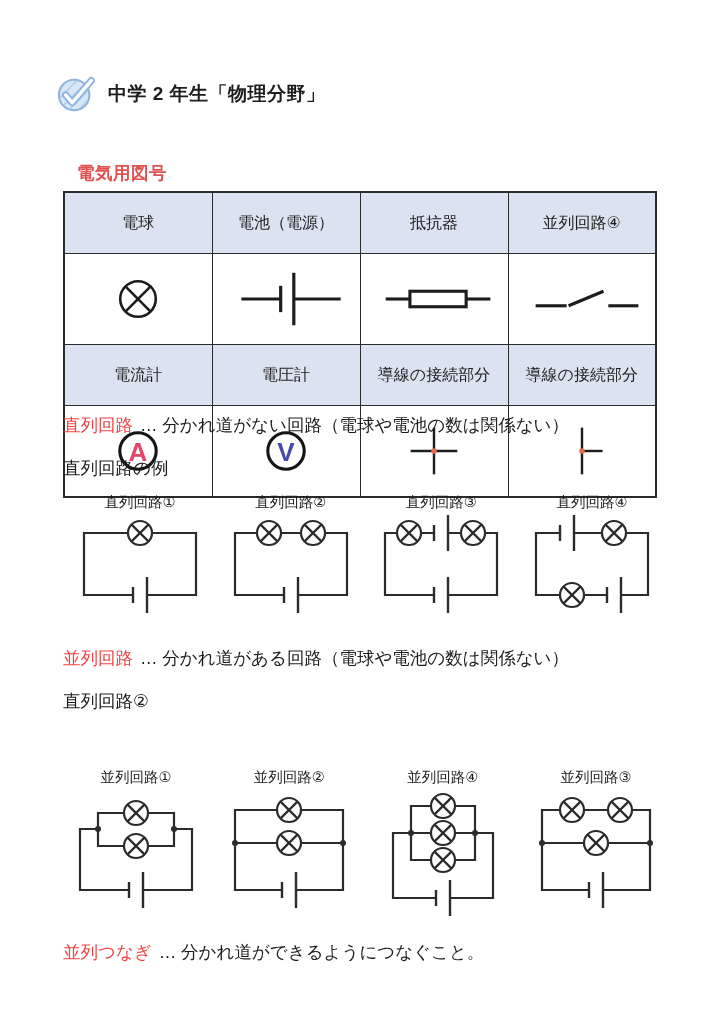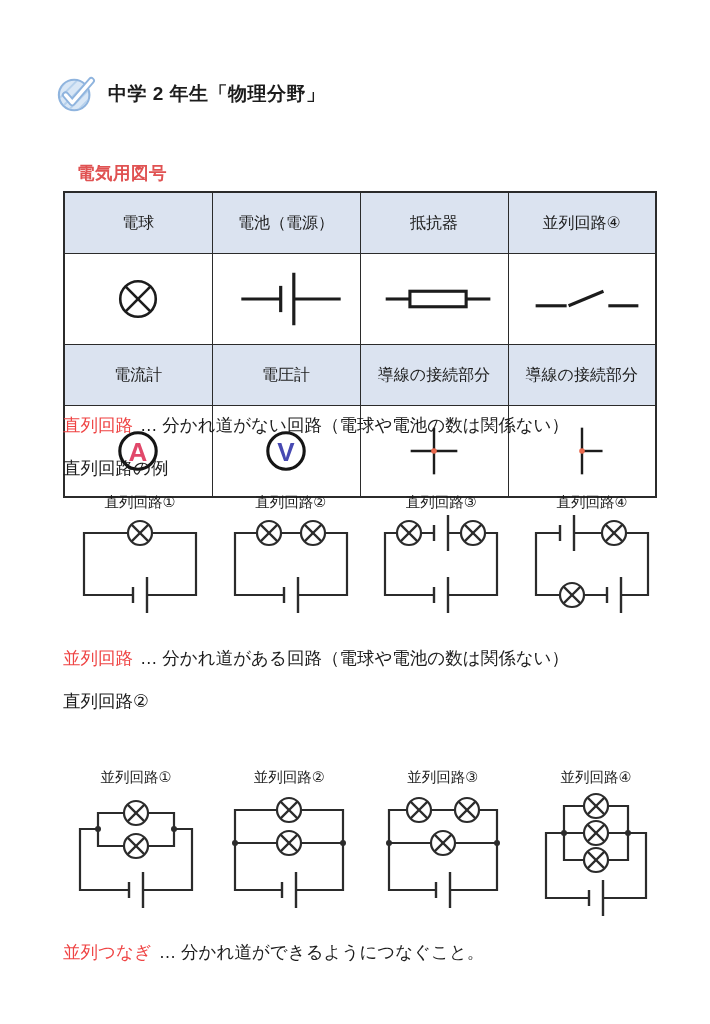--- a/index.html
+++ b/index.html
@@ -225,46 +225,46 @@
         <path d="M63,102 H16 V22 H124 V102 H77" fill="none" stroke="#2b2b2b" stroke-width="2.2"></path>
         <path d="M16,55 H124" fill="none" stroke="#2b2b2b" stroke-width="2.2"></path>
         <use href="#hbat" transform="translate(70,102)"></use>
         <use href="#bulb" transform="translate(70,22)"></use>
         <use href="#bulb" transform="translate(70,55)"></use>
         <circle cx="16" cy="55" r="3" fill="#2b2b2b"></circle>
         <circle cx="124" cy="55" r="3" fill="#2b2b2b"></circle>
       </svg>
     </div>
     <div class="circuit">
-      <div class="circuit-label">並列回路③</div>
-      <svg width="140" height="125" viewBox="0 0 140 125">
-        <path d="M63,102 H16 V22 H124 V102 H77" fill="none" stroke="#2b2b2b" stroke-width="2.2"></path>
-        <path d="M16,55 H124" fill="none" stroke="#2b2b2b" stroke-width="2.2"></path>
-        <use href="#hbat" transform="translate(70,102)"></use>
-        <use href="#bulb" transform="translate(46,22)"></use>
-        <use href="#bulb" transform="translate(94,22)"></use>
-        <use href="#bulb" transform="translate(70,55)"></use>
-        <circle cx="16" cy="55" r="3" fill="#2b2b2b"></circle>
-        <circle cx="124" cy="55" r="3" fill="#2b2b2b"></circle>
-      </svg>
-    </div>
-    <div class="circuit">
       <div class="circuit-label">並列回路④</div>
       <svg width="140" height="135" viewBox="0 0 140 135">
         <path d="M38,18 H102 V72 H38 Z" fill="none" stroke="#2b2b2b" stroke-width="2.2"></path>
         <path d="M38,45 H102" fill="none" stroke="#2b2b2b" stroke-width="2.2"></path>
         <path d="M38,45 H20 V110 H63 M77,110 H120 V45 H102" fill="none" stroke="#2b2b2b" stroke-width="2.2"></path>
         <use href="#hbat" transform="translate(70,110)"></use>
         <use href="#bulb" transform="translate(70,18)"></use>
         <use href="#bulb" transform="translate(70,45)"></use>
         <use href="#bulb" transform="translate(70,72)"></use>
         <circle cx="38" cy="45" r="3" fill="#2b2b2b"></circle>
         <circle cx="102" cy="45" r="3" fill="#2b2b2b"></circle>
       </svg>
     </div>
+    <div class="circuit">
+      <div class="circuit-label">並列回路③</div>
+      <svg width="140" height="125" viewBox="0 0 140 125">
+        <path d="M63,102 H16 V22 H124 V102 H77" fill="none" stroke="#2b2b2b" stroke-width="2.2"></path>
+        <path d="M16,55 H124" fill="none" stroke="#2b2b2b" stroke-width="2.2"></path>
+        <use href="#hbat" transform="translate(70,102)"></use>
+        <use href="#bulb" transform="translate(46,22)"></use>
+        <use href="#bulb" transform="translate(94,22)"></use>
+        <use href="#bulb" transform="translate(70,55)"></use>
+        <circle cx="16" cy="55" r="3" fill="#2b2b2b"></circle>
+        <circle cx="124" cy="55" r="3" fill="#2b2b2b"></circle>
+      </svg>
+    </div>
   </div>
 
   <div class="def-line" style="top:924px">
     <span class="term">並列つなぎ</span><span>… 分かれ道ができるようにつなぐこと。</span>
   </div>
 
   <div class="bottom-line"></div>
 
 </div>
 

